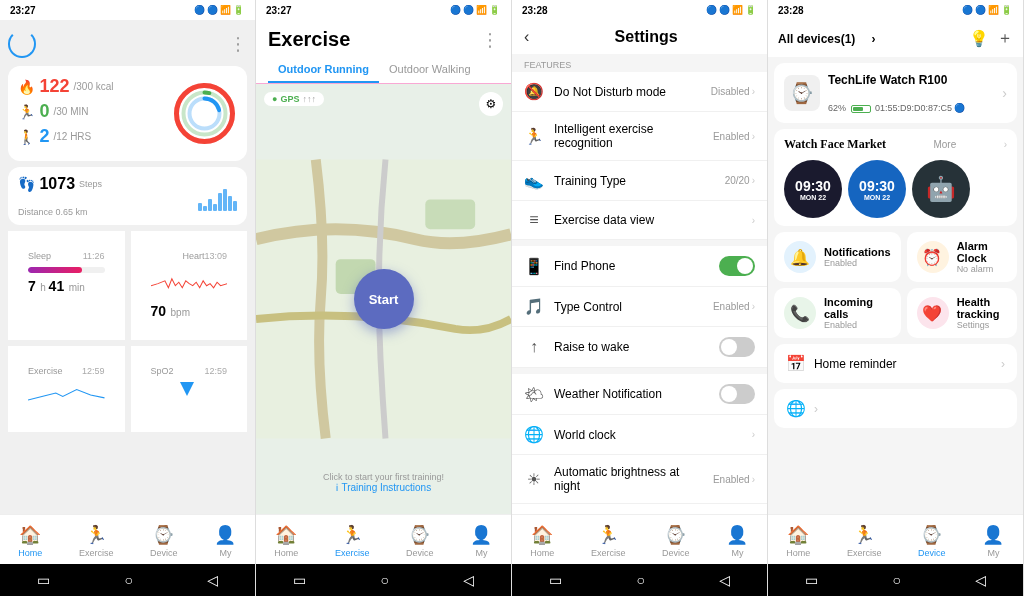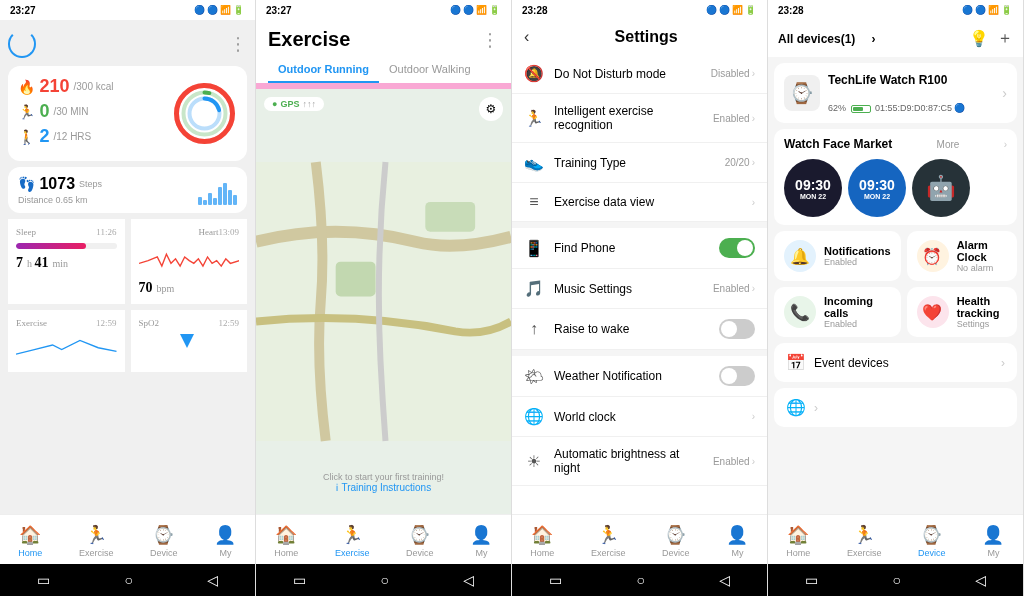--- a/index.html
+++ b/index.html
@@ -118,21 +118,21 @@
       background: #fff;
       border-radius: 12px;
       padding: 8px 10px;
       display: flex;
       align-items: center;
       justify-content: space-between;
     }
     .steps-info { display: flex; flex-direction: column; }
     .steps-num { font-size: 16px; font-weight: 700; }
     .steps-label { font-size: 9px; color: #999; }
-    .steps-dist { font-size: 9px; color: #999; margin-top: 2px; }
+    .steps-dist { font-size: 9px; color: #999; margin-top: 14px; }
 
     .mini-bar-chart {
       display: flex;
       align-items: flex-end;
       gap: 1px;
       height: 30px;
     }
     .mini-bar {
       width: 4px;
       background: #2196F3;
@@ -141,22 +141,21 @@
     }
 
     .sleep-heart-row {
       display: flex;
       gap: 6px;
     }
     .small-card {
       flex: 1;
       background: #fff;
       border-radius: 0;
-      padding: 8px;
-      font-family: Liberation Serif, serif;
+      padding: 20px;
     }
     .card-title { font-size: 9px; color: #999; margin-bottom: 2px; }
     .card-time { font-size: 9px; color: #aaa; }
     .card-value { font-size: 14px; font-weight: 700; margin-top: 4px; }
     .card-unit { font-size: 10px; color: #999; }
 
     .sleep-bar-container {
       height: 6px;
       background: #f0f0f0;
       border-radius: 3px;
@@ -185,21 +184,21 @@
     }
     .exercise-header {
       padding: 8px 12px 0;
       display: flex;
       justify-content: space-between;
       align-items: center;
     }
     .exercise-title { font-size: 20px; font-weight: 700; }
     .tab-row {
       display: flex;
-      border-bottom: 6px solid #f9a8d4;
+      border-bottom: 1px solid #f9a8d4;
       padding: 0 12px;
       margin-top: 6px;
     }
     .tab-item {
       padding: 6px 10px;
       font-size: 11px;
       cursor: pointer;
       color: #999;
       border-bottom: 2px solid transparent;
     }
@@ -424,21 +423,21 @@
       background: #fff;
       border-radius: 10px;
       padding: 8px 10px;
     }
     .section-header {
       display: flex;
       justify-content: space-between;
       align-items: center;
       margin-bottom: 8px;
     }
-    .section-title { font-size: 12px; font-weight: 600; }
+    .section-title { font-size: 12px; font-weight: 600; font-family: Liberation Serif, serif; }
     .section-more { font-size: 10px; color: #999; cursor: pointer; }
 
     .watch-faces {
       display: flex;
       gap: 6px;
     }
     .watch-face {
       width: 58px;
       height: 58px;
       border-radius: 50%;
@@ -523,21 +522,21 @@
 
     <div class="home-header">
       <div style="width:28px;height:28px;border:2px solid #2196F3;border-radius:50%;border-top-color:transparent;animation:spin 1s linear infinite;"></div>
       <span style="font-size:18px;color:#999;cursor:pointer;">⋮</span>
     </div>
 
     <div class="activity-card">
       <div class="activity-stats">
         <div class="stat-row">
           <span class="stat-icon fire">🔥</span>
-          <span class="stat-main fire">210</span>
+          <span class="stat-main fire">122</span>
           <span class="stat-sub">/300 kcal</span>
         </div>
         <div class="stat-row">
           <span class="stat-icon green">🏃</span>
           <span class="stat-main green">0</span>
           <span class="stat-sub">/30 MIN</span>
         </div>
         <div class="stat-row">
           <span class="stat-icon blue">🚶</span>
           <span class="stat-main blue">2</span>
@@ -690,20 +689,23 @@
         <rect x="80" y="100" width="40" height="35" rx="5" fill="#a8c890" opacity="0.6"></rect>
         <rect x="170" y="40" width="50" height="30" rx="5" fill="#a8c890" opacity="0.5"></rect>
       </svg>
 
       <div class="gps-badge">
         <span style="color:#4caf50;">●</span>
         <span>GPS</span>
         <span style="color:#aaa;">↑↑↑</span>
       </div>
       <div class="settings-icon-btn">⚙</div>
+      <div class="start-btn">
+        <span>Start</span>
+      </div>
       <div class="training-hint">Click to start your first training!</div>
       <div class="training-instructions">
         <span>ℹ</span>
         <span>Training Instructions</span>
       </div>
     </div>
   </div>
 
   <div class="bottom-nav">
     <div class="nav-item">
@@ -739,20 +741,21 @@
         <span>📶</span>
         <span>🔋</span>
     </div>
   </div>
 
   <div class="panel3-content">
     <div class="settings-header">
       <span class="back-arrow">‹</span>
       <span class="settings-title">Settings</span>
     </div>
+    <div class="features-label">Features</div>
     <div class="settings-list">
 
       <div class="settings-item">
         <span class="settings-icon">🔕</span>
         <span class="settings-text">Do Not Disturb mode</span>
         <span class="settings-value">
           <span>Disabled</span>
           <span class="chevron">›</span>
         </span>
       </div>
@@ -788,21 +791,21 @@
       <div class="settings-item">
         <span class="settings-icon">📱</span>
         <span class="settings-text">Find Phone</span>
         <div class="toggle on">
           <div class="toggle-dot"></div>
         </div>
       </div>
 
       <div class="settings-item">
         <span class="settings-icon">🎵</span>
-        <span class="settings-text">Music Settings</span>
+        <span class="settings-text">Type Control</span>
         <span class="settings-value">
           <span>Enabled</span>
           <span class="chevron">›</span>
         </span>
       </div>
 
       <div class="settings-item">
         <span class="settings-icon">↑</span>
         <span class="settings-text">Raise to wake</span>
         <div class="toggle off">
@@ -950,21 +953,21 @@
           <div class="feature-icon fi-red">❤️</div>
           <div class="feature-info">
             <div class="feature-name">Health tracking</div>
             <div class="feature-status">Settings</div>
           </div>
         </div>
       </div>
 
       <div class="list-item-row">
         <span class="list-item-icon">📅</span>
-        <span class="list-item-text">Event devices</span>
+        <span class="list-item-text">Home reminder</span>
         <span class="list-chevron">›</span>
       </div>
       <div class="list-item-row">
         <span class="list-item-icon">🌐</span>
         <span class="list-chevron">›</span>
       </div>
     </div>
   </div>
 
   <div class="bottom-nav">

